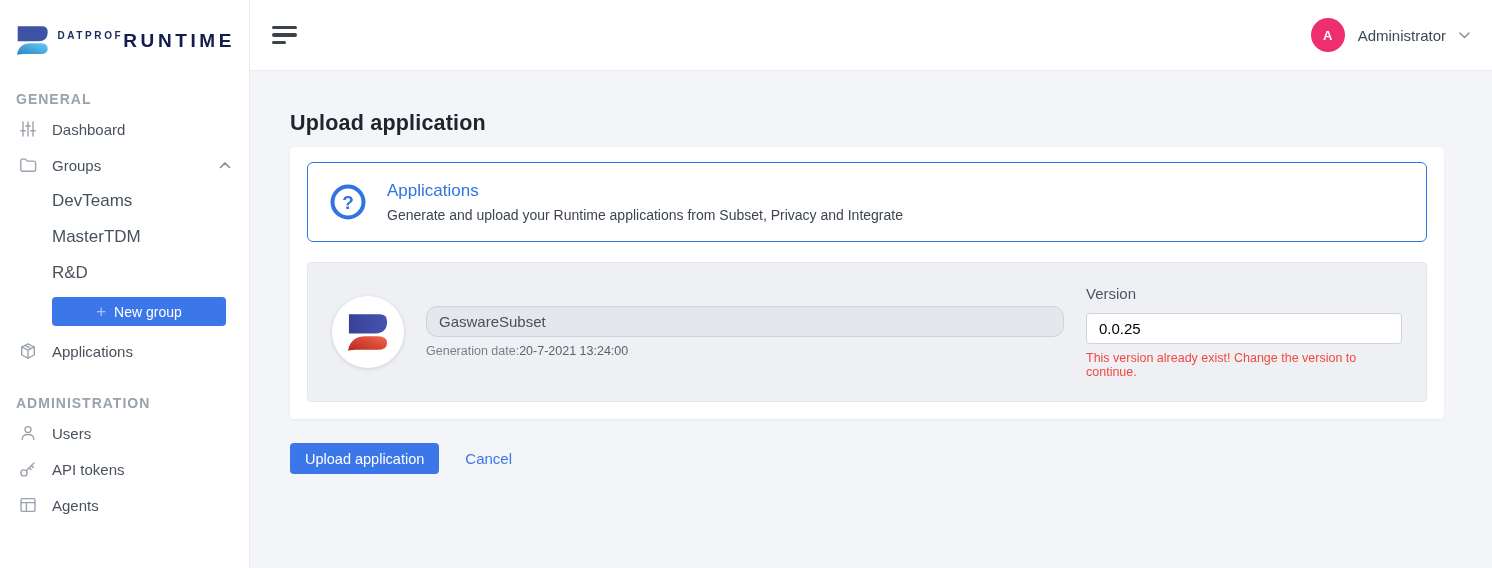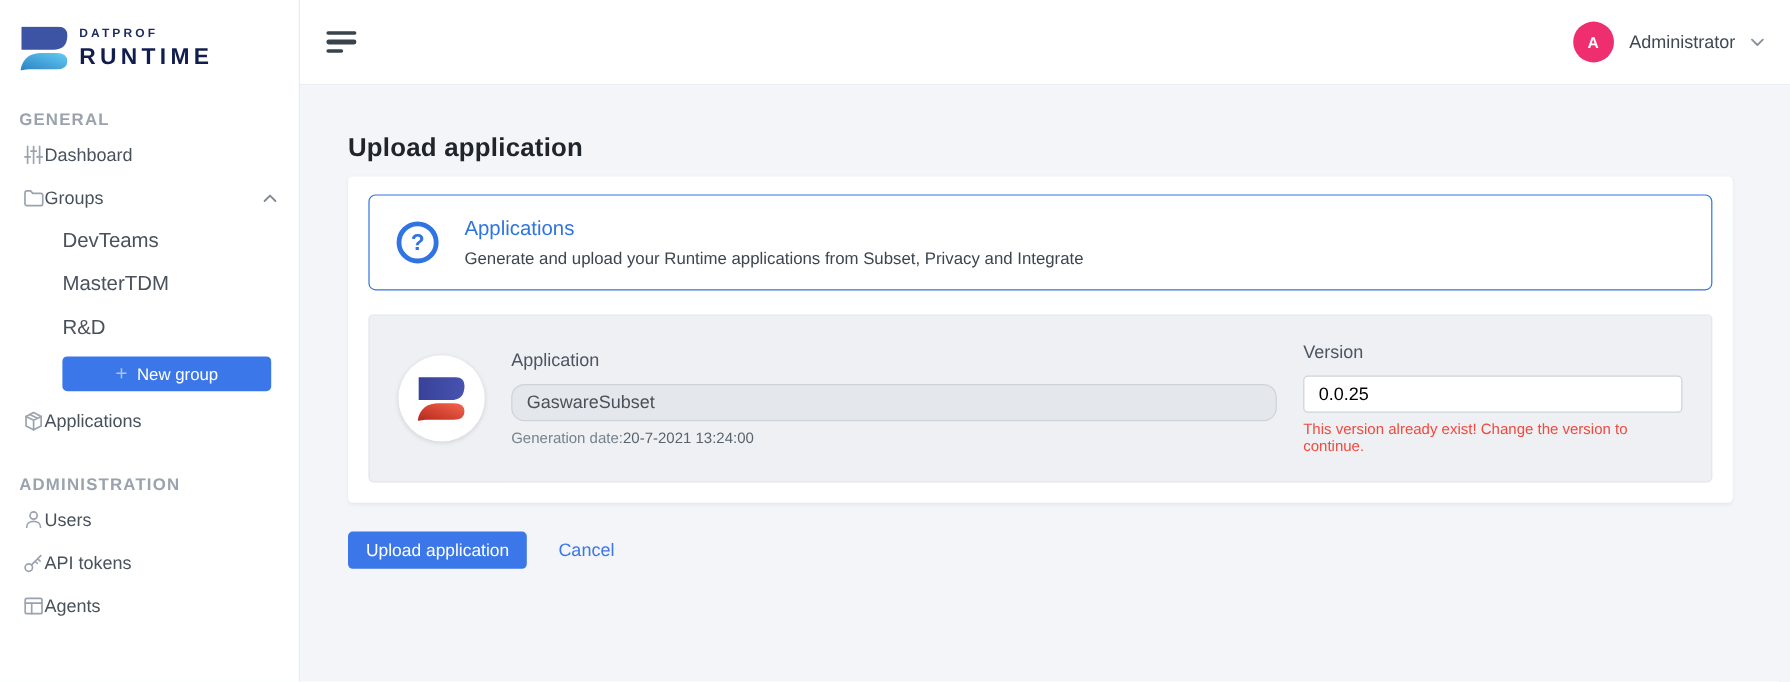--- a/index.html
+++ b/index.html
@@ -2,25 +2,25 @@
 <html><head>
 <meta charset="utf-8">
 <style>
   html,body{margin:0;padding:0;width:1492px;height:568px;overflow:hidden;
     font-family:"Liberation Sans","DejaVu Sans",sans-serif;background:#fff;}
   .app{display:flex;width:1492px;height:568px;}
 
   
   .sidebar{width:250px;flex:none;background:#fff;border-right:1px solid #e7eaf1;box-sizing:border-box;}
   .logo{display:flex;align-items:center;gap:9px;padding:15px 14px 0 17px;height:50px;}
-  .logo-text{display:flex;flex-direction:column;line-height:1;justify-content:center;}
+  .logo-text{display:flex;flex-direction:row;line-height:1;justify-content:center;}
   .logo-top{font-size:10px;font-weight:700;letter-spacing:2.6px;color:#1c2b5e;margin-bottom:4px;}
   .logo-bottom{font-size:19px;font-weight:800;letter-spacing:3.6px;color:#101d4d;}
   .section-label{margin:26px 0 4px 16px;font-size:14px;font-weight:700;letter-spacing:1px;color:#99a2ad;}
-  .nav-item{display:flex;align-items:center;padding:9px 18px 9px 19px;font-size:15px;color:#49525c;cursor:pointer;}
+  .nav-item{display:flex;align-items:center;gap:15px;padding:9px 18px 9px 19px;font-size:15px;color:#49525c;cursor:pointer;}
   .nav-item svg{flex:none;}
   .nav-item .chev{margin-left:auto;}
   .sub-item{padding:8px 16px 8px 52px;font-size:17px;color:#49525c;cursor:pointer;}
   .new-group{display:flex;align-items:center;justify-content:center;gap:8px;margin:6px 24px 7px 52px;
     width:174px;height:29px;background:#3b77e8;color:#fff;border:none;border-radius:4px;
     font-size:14px;font-family:inherit;cursor:pointer;}
   .new-group .plus{color:rgba(255,255,255,.55);font-size:17px;font-weight:400;line-height:1;}
   .icon{stroke:#9aa3ae;fill:none;stroke-width:1.4;stroke-linecap:round;stroke-linejoin:round;}
 
   
@@ -203,21 +203,20 @@
                   <stop offset="0" stop-color="#38429a"></stop>
                     <stop offset="1" stop-color="#4853b0"></stop>
                 </linearGradient>
               </defs>
               <path d="M1 0 H35 Q43 0 43 8 Q43 21 30 21 H1 Z" fill="url(#lgInd)"></path>
               <path d="M0 40 C2 28 10 24 19 24 H33 Q43 24 43 31.5 Q43 39 33 39 H11 C7 39 3 39.5 0 40 Z" fill="url(#lgRed)"></path>
             </svg>
           </div>
 
           <div class="field field-app">
-            <label>Application</label>
             <input class="tfield" disabled="" value="GaswareSubset" style="">
             <div class="hint"><span>Generation date:</span><b>20-7-2021 13:24:00</b></div>
           </div>
 
           <div class="field field-version">
             <label>Version</label>
             <input class="tfield" value="0.0.25" style="">
             <div class="error">This version already exist! Change the version to continue.</div>
           </div>
         </div>

